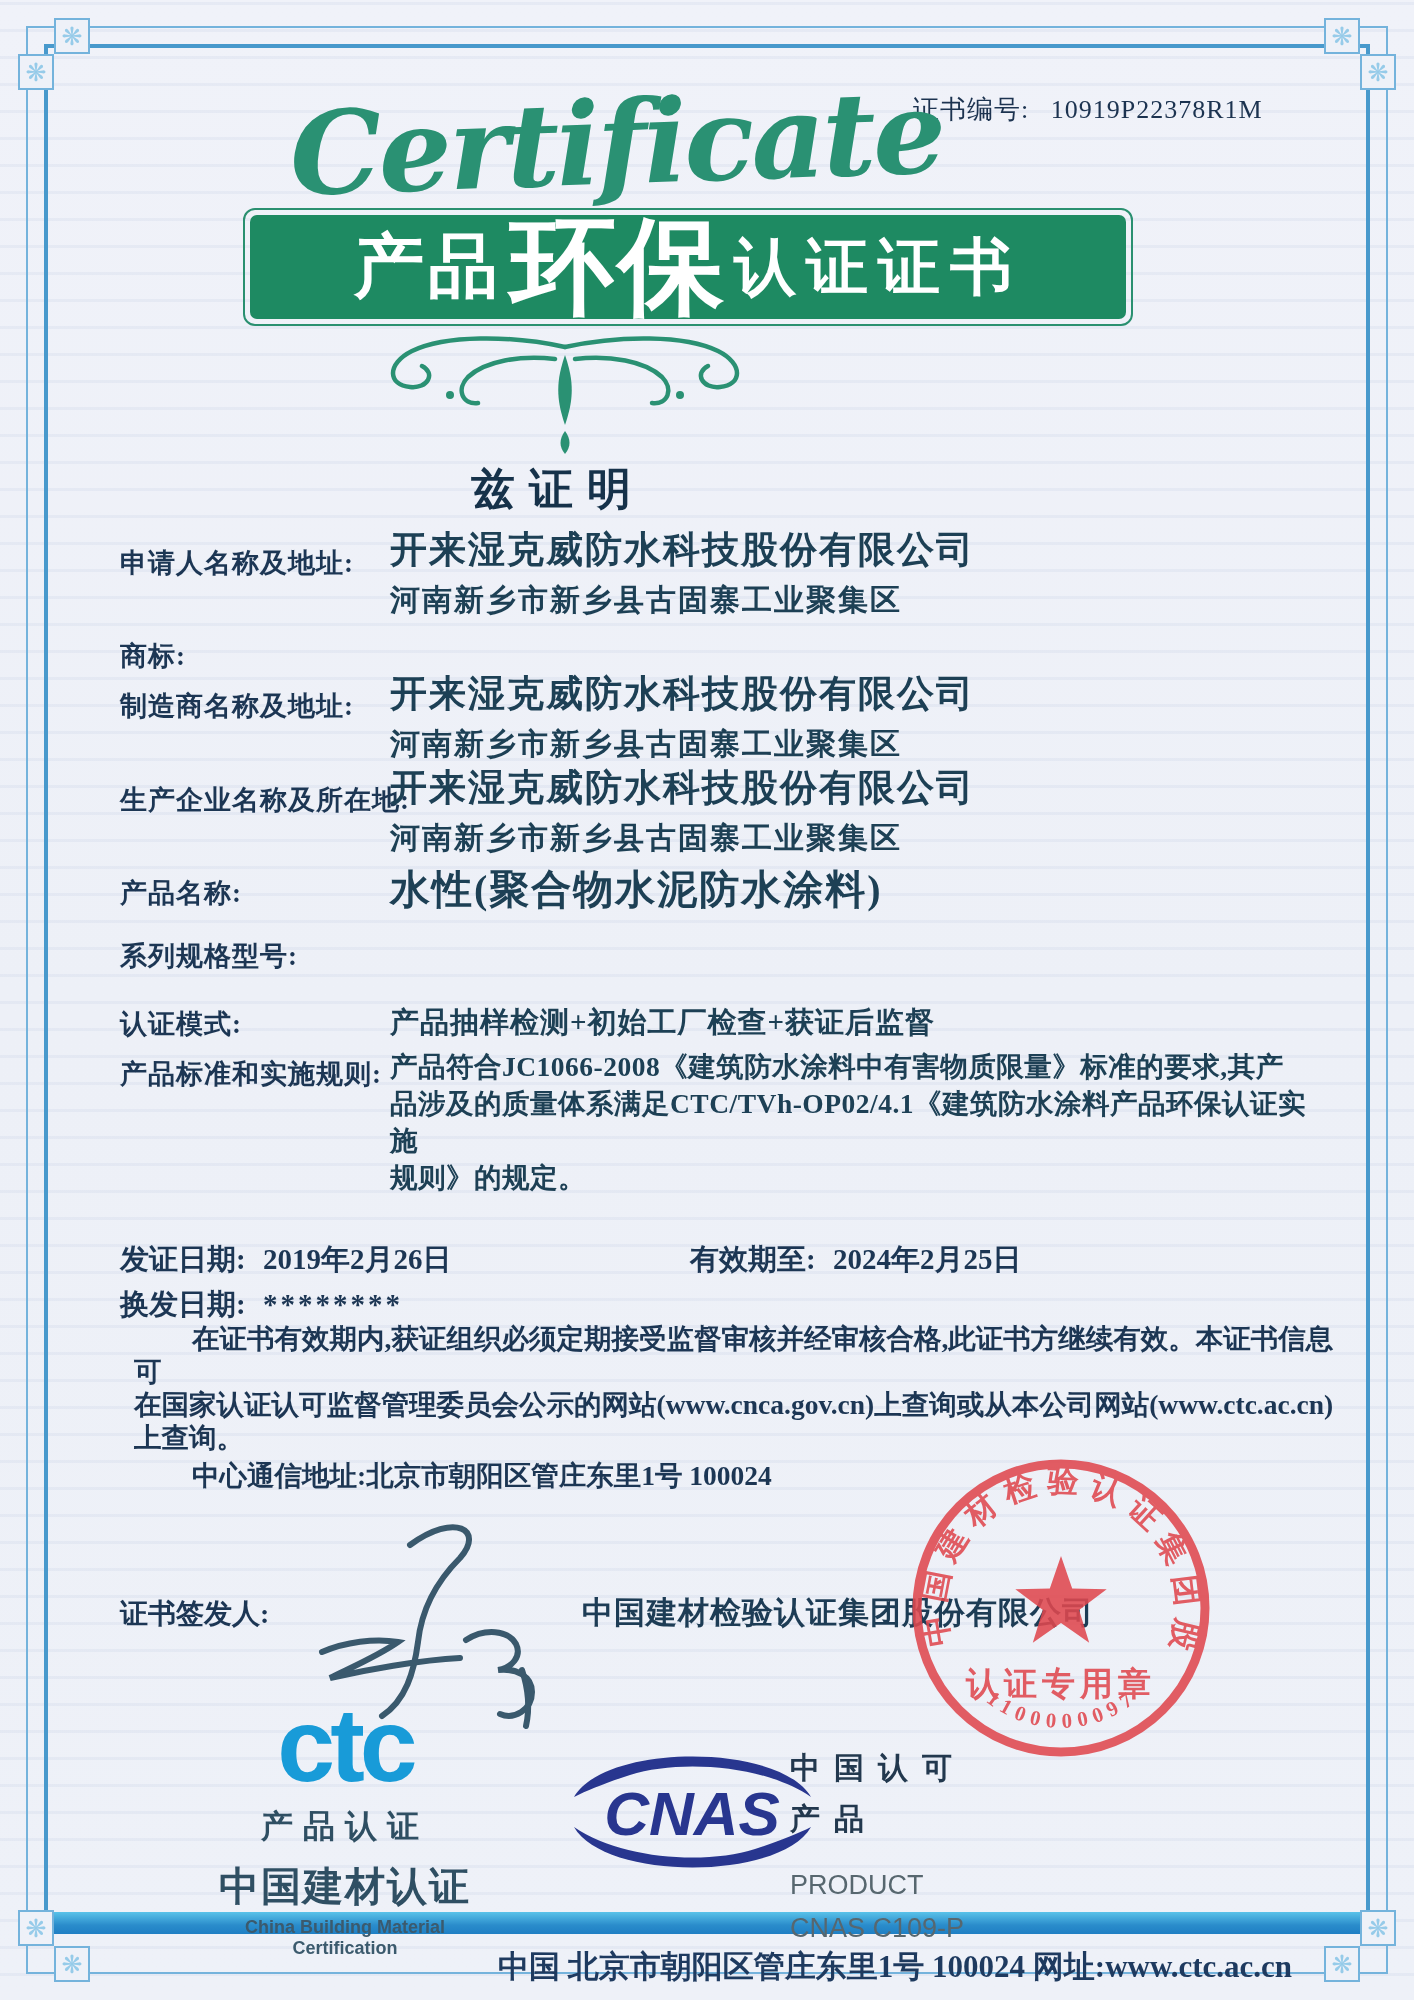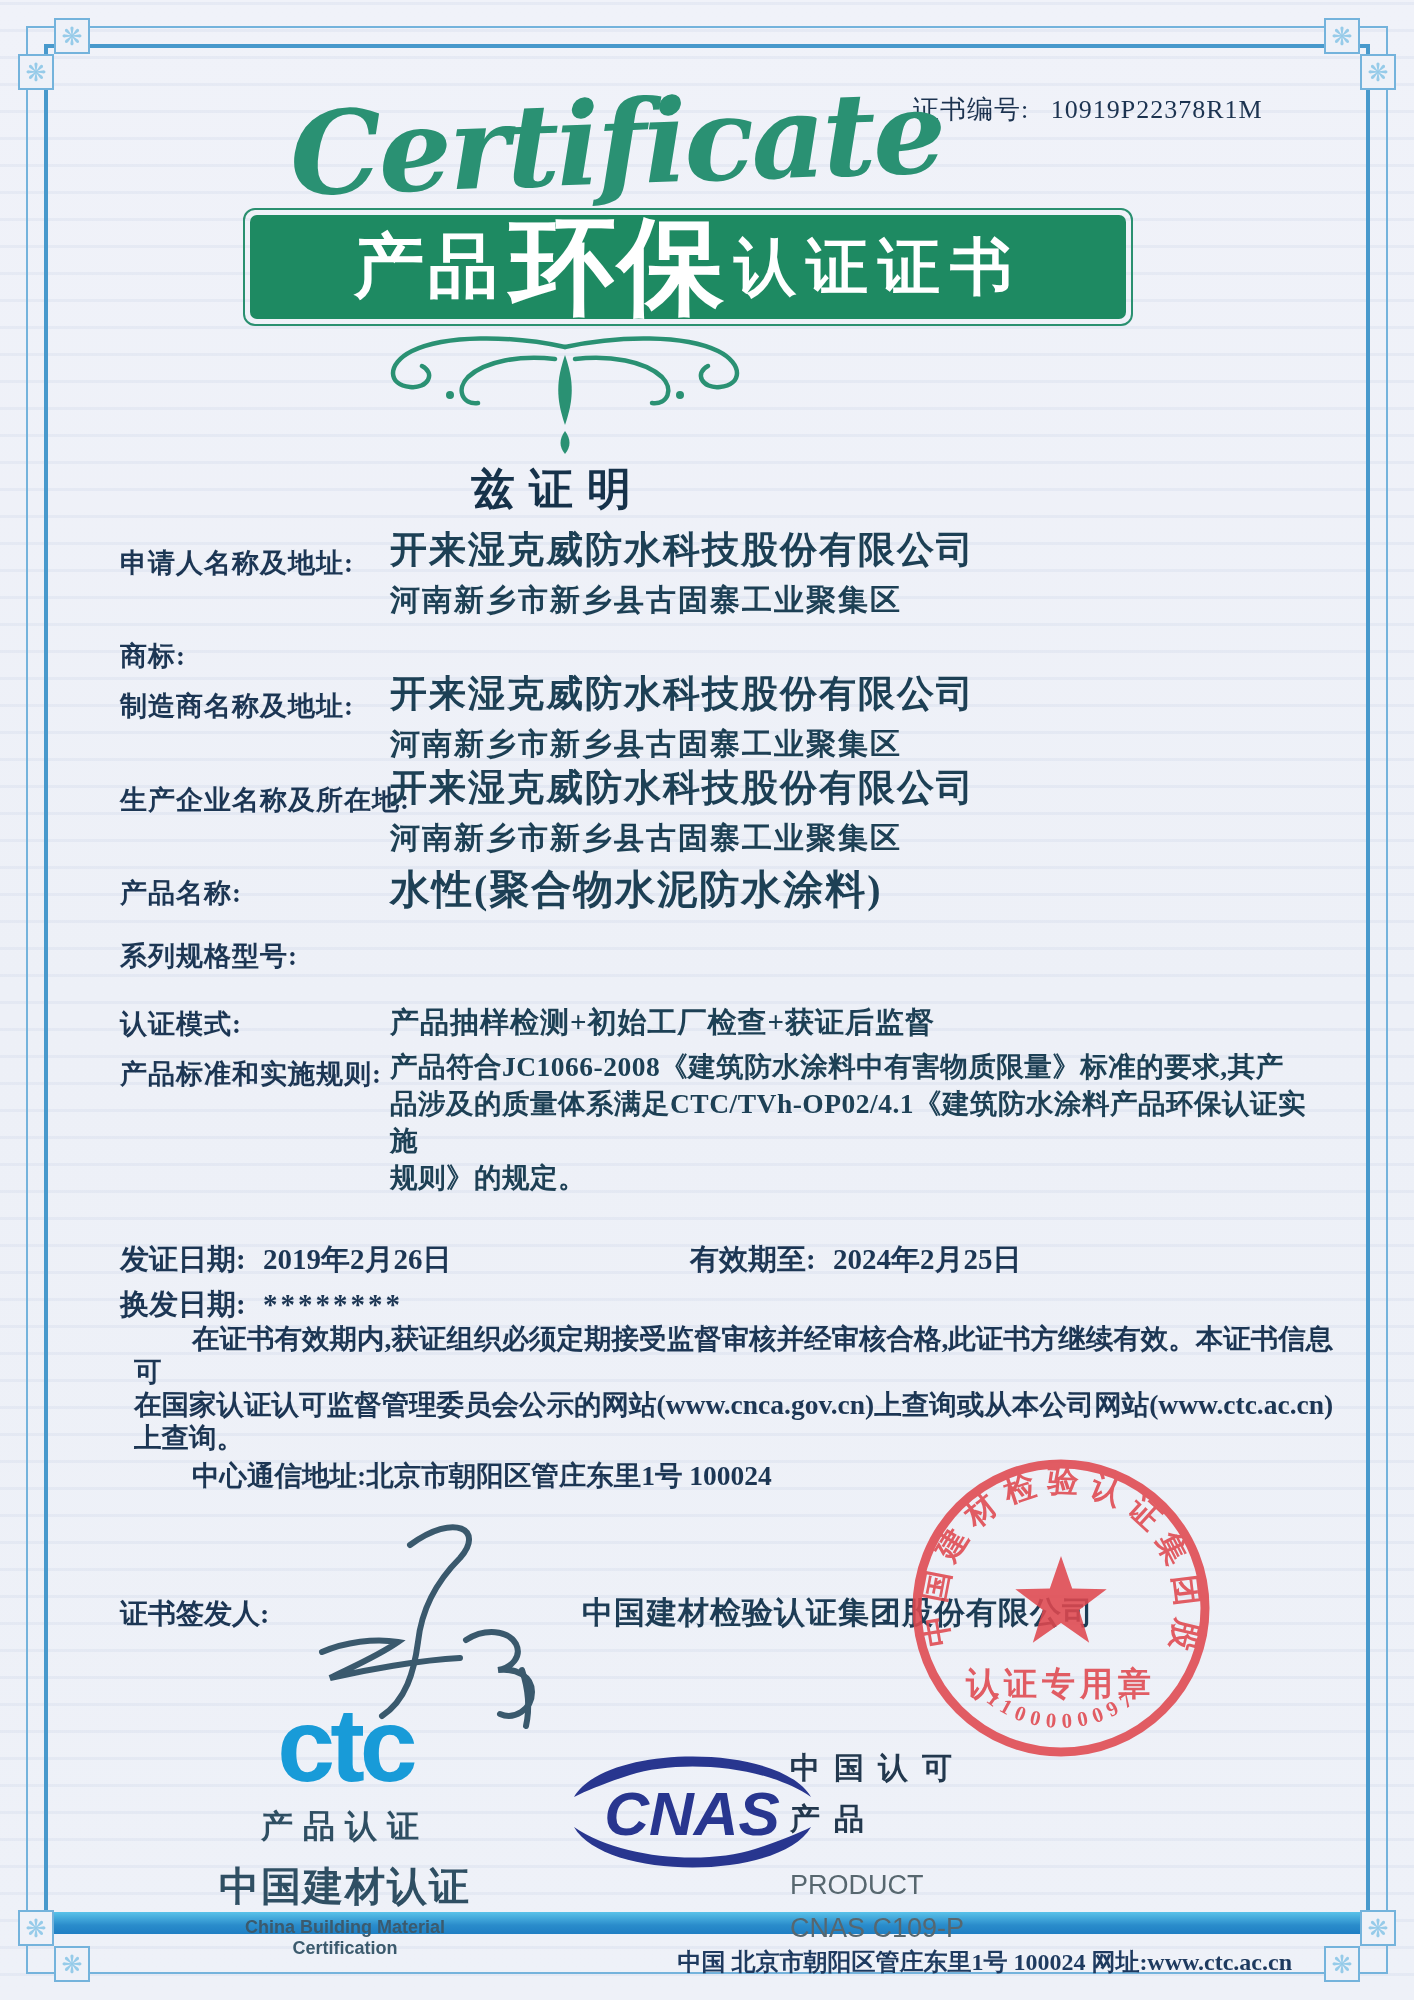--- a/index.html
+++ b/index.html
@@ -63,21 +63,21 @@
   .ctc-l1 { margin-top:8px; font-size:32px; letter-spacing:10px; font-weight:600;}
   .ctc-l2 { font-size:40px; letter-spacing:2px; font-weight:700; margin-top:10px;}
   .ctc-l3 { font-family:"Liberation Sans","DejaVu Sans",sans-serif; font-size:18px; color:#3b5a6d; margin-top:3px; font-weight:600;}
   .cnas { position:absolute; left:560px; top:1735px; width:265px; height:155px;}
   .cnas text { font-family:"Liberation Sans","DejaVu Sans",sans-serif; font-weight:bold; font-style:italic;}
   .accr { position:absolute; left:790px; top:1748px; color:#22384e; }
   .accr-zh { font-size:30px; letter-spacing:14px; font-weight:600; }
   .accr-zh2 { font-size:30px; letter-spacing:14px; font-weight:600; margin-top:10px;}
   .accr-en { font-family:"Liberation Sans","DejaVu Sans",sans-serif; font-size:27px; color:#57676f; margin-top:30px;}
   .accr-en2 { font-family:"Liberation Sans","DejaVu Sans",sans-serif; font-size:27px; color:#57676f; margin-top:12px;}
-  .footer { position:absolute; right:122px; top:1946px; font-size:24px; font-weight:600; color:#1e3a5f; white-space:nowrap;}
+  .footer { position:absolute; right:122px; top:1946px; font-size:31px; font-weight:600; color:#1e3a5f; white-space:nowrap;}
 </style>
 </head>
 <body>
 
 <div class="page">
 
   <div class="frame-outer"></div>
   <div class="frame-inner"></div>
   <div class="bottom-band"></div>
   <div class="corner" style="left:54px; top:18px;">❋</div>

